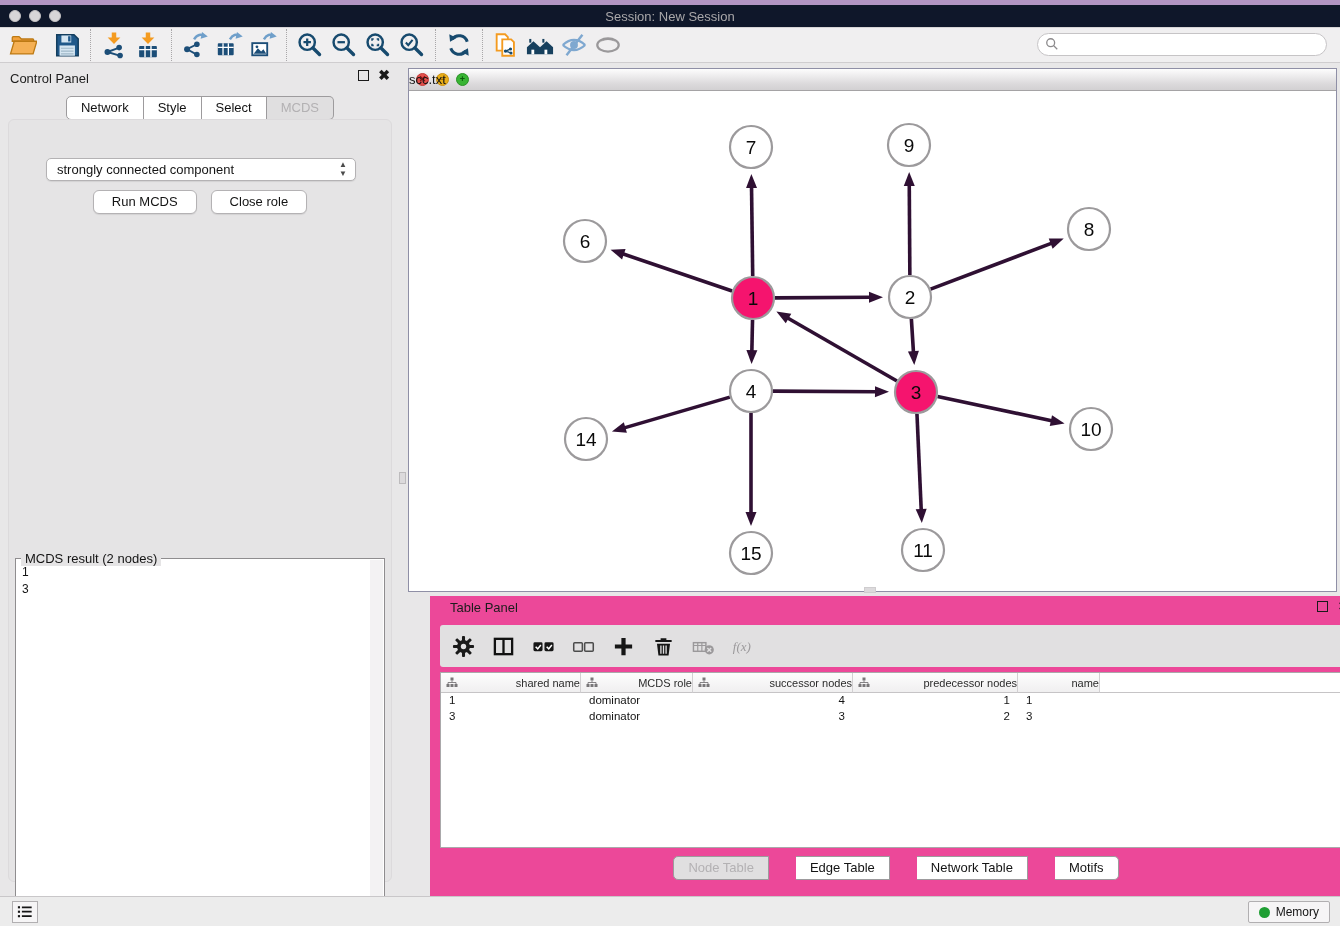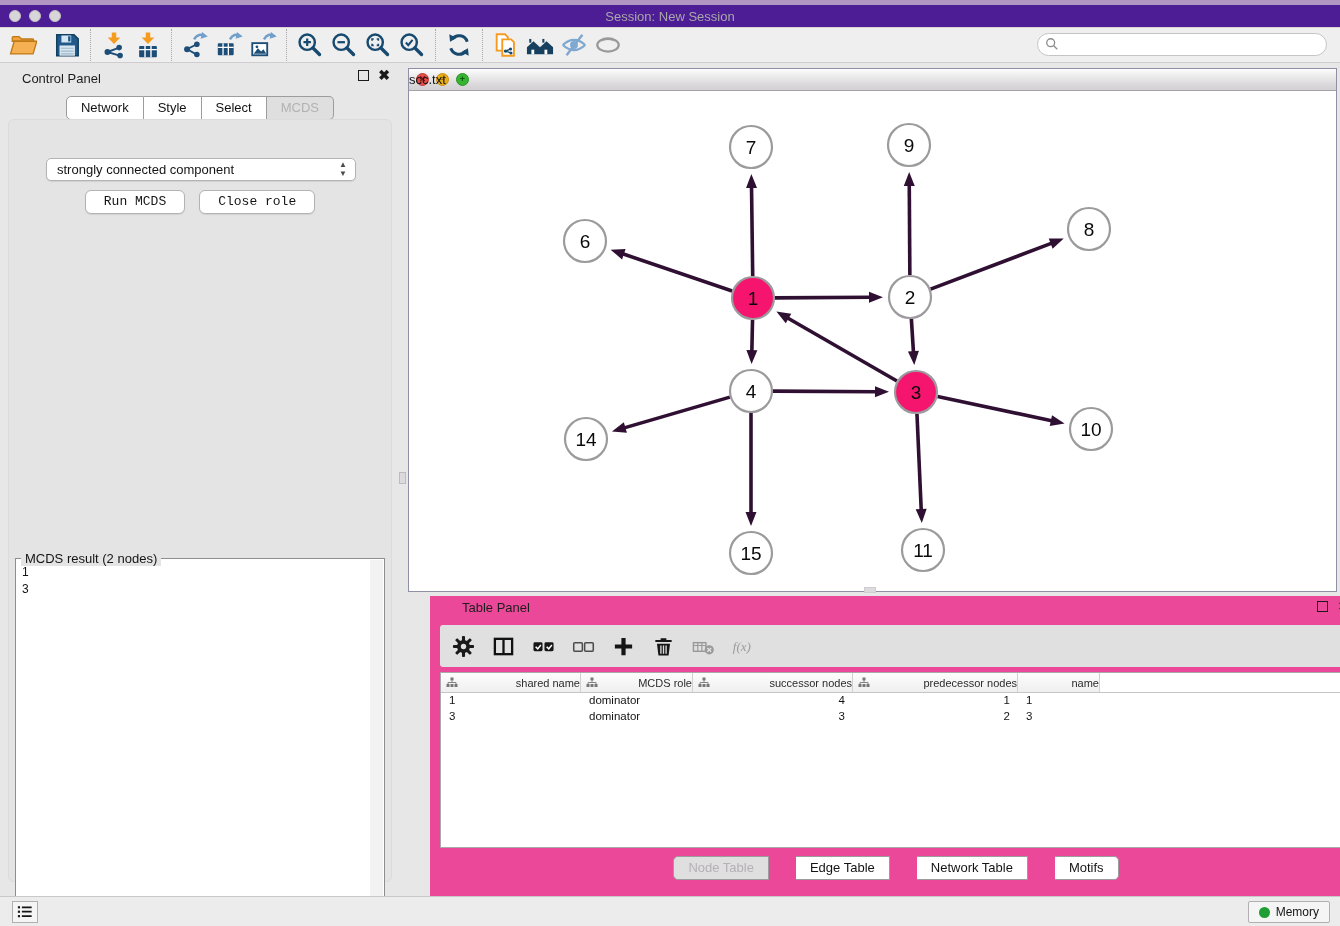--- a/index.html
+++ b/index.html
@@ -2,53 +2,53 @@
 <html><head>
 <meta charset="utf-8">
 <style>
   * { margin:0; padding:0; box-sizing:border-box; }
   html,body { width:1340px; height:926px; overflow:hidden; }
   body { font-family:"Liberation Sans", sans-serif; background:#e8e7e8; -webkit-font-smoothing:antialiased; }
   .app { position:relative; width:1340px; height:926px; background:#e8e7e8; }
 
   
   .desktop-strip { position:absolute; left:0; top:0; width:1340px; height:5px; background:#b295c3; }
-  .titlebar { position:absolute; left:0; top:5px; width:1340px; height:23px; background:#4c1d95; border-bottom:1px solid #d6d4d6; }
+  .titlebar { position:absolute; left:0; top:5px; width:1340px; height:23px; background:#0f172a; border-bottom:1px solid #d6d4d6; }
   .tl-group { position:absolute; left:9px; top:5px; display:flex; gap:8px; }
   .tl { width:12px; height:12px; border-radius:50%; background:#d8d6d8; border:1px solid #c2c0c2; }
   .win-title { position:absolute; left:0; right:0; top:4px; text-align:center; font-size:13px; color:#a9a7a9; }
 
   
   .toolbar { position:absolute; left:0; top:28px; width:1340px; height:35px; background:#f0eff0; border-bottom:1px solid #cfcdcf; display:flex; align-items:center; padding-left:6px; }
   .tbtn { width:34px; height:32px; display:flex; align-items:center; justify-content:center; flex:0 0 auto; }
   .tbtn svg { width:28px; height:28px; }
   .tsep { width:1px; height:32px; border-left:1px dotted #a9a7a9; margin:0 6px; flex:0 0 auto; }
   .tgap { width:10px; flex:0 0 auto; }
   .searchwrap { position:absolute; right:13px; top:5px; width:290px; height:23px; }
   .searchwrap input { width:100%; height:100%; border:1px solid #c6c4c6; border-radius:12px; background:#fff; padding:0 8px 0 26px; font-size:12px; outline:none; color:#333; }
   .search-mag { position:absolute; left:8px; top:4px; width:14px; height:14px; }
 
   
   .control-panel { position:absolute; left:0; top:63px; width:400px; height:833px; background:#e8e7e8; }
   .cp-header { position:absolute; left:0; top:6px; width:100%; height:20px; }
-  .panel-title { font-size:13px; color:#1d1d1d; padding-left:22px; }
+  .panel-title { font-size:13px; color:#1d1d1d; padding-left:10px; }
   .panel-btns { position:absolute; right:10px; top:1px; display:flex; gap:9px; align-items:center; }
   .float-btn { width:11px; height:11px; border:1.6px solid #1a1a1a; background:transparent; }
   .close-btn { font-size:14px; font-weight:bold; color:#1a1a1a; line-height:11px; }
   .tabsrow { position:absolute; left:0; top:33px; width:100%; display:flex; justify-content:center; }
   .tab { font-size:13px; font-weight:400; color:#141414; background:#fff; border:1px solid #9d9b9d; border-left:none; padding:3px 14px 4px; }
   .tab:first-child { border-left:1px solid #9d9b9d; border-radius:5px 0 0 5px; }
   .tab:last-child { border-radius:0 5px 5px 0; }
   .tab.selected { background:#e0dfe0; color:#b3b1b3; }
   .cp-pane { position:absolute; left:8px; top:56px; width:384px; height:763px; background:#e5e4e5; border:1px solid #dcdadc; border-radius:6px; }
   .opt-label { position:absolute; left:0; top:17px; width:100%; text-align:center; font-size:13px; color:#161616; }
   .dropdown { position:absolute; left:37px; top:38px; width:310px; height:23px; background:#fff; border:1px solid #b4b2b4; border-radius:5px; font-size:13px; color:#141414; display:flex; align-items:center; padding:0 10px; box-shadow:0 1px 1px rgba(0,0,0,.08); }
   .dd-arrows { position:absolute; right:8px; top:1px; display:flex; flex-direction:column; line-height:9px; font-size:8px; color:#4a4a4a; }
   .btnrow { position:absolute; left:0; top:70px; width:100%; display:flex; justify-content:center; gap:14px; }
-  .pushbtn { background:#fff; border:1px solid #b4b2b4; border-radius:6px; font-size:13px; color:#141414; padding:3px 18px 4px; box-shadow:0 1px 1px rgba(0,0,0,.08); font-family:Liberation Mono, monospace; }
+  .pushbtn { background:#fff; border:1px solid #b4b2b4; border-radius:6px; font-size:13px; color:#141414; padding:3px 18px 4px; box-shadow:0 1px 1px rgba(0,0,0,.08); font-family:Liberation Sans, sans-serif; }
   .groupbox { position:absolute; left:6px; top:438px; width:370px; height:375px; border:1px solid #8f8d8f; background:#fff; }
   .gb-legend { position:absolute; left:5px; top:-8px; background:#e5e4e5; padding:0 4px; font-size:13px; color:#141414; }
   .gb-text { position:absolute; left:6px; top:5px; font-size:12px; line-height:17px; color:#141414; white-space:pre; }
   .gb-scroll { position:absolute; right:1px; top:1px; bottom:1px; width:13px; background:#f3f2f3; }
 
   
   .vsplit-handle { position:absolute; left:399px; top:472px; width:7px; height:12px; background:#dcdadc; border:1px solid #bdbbbd; }
   .hsplit-handle { position:absolute; left:864px; top:587px; width:12px; height:6px; background:#dcdadc; border:1px solid #cfcdcf; }
 
   

